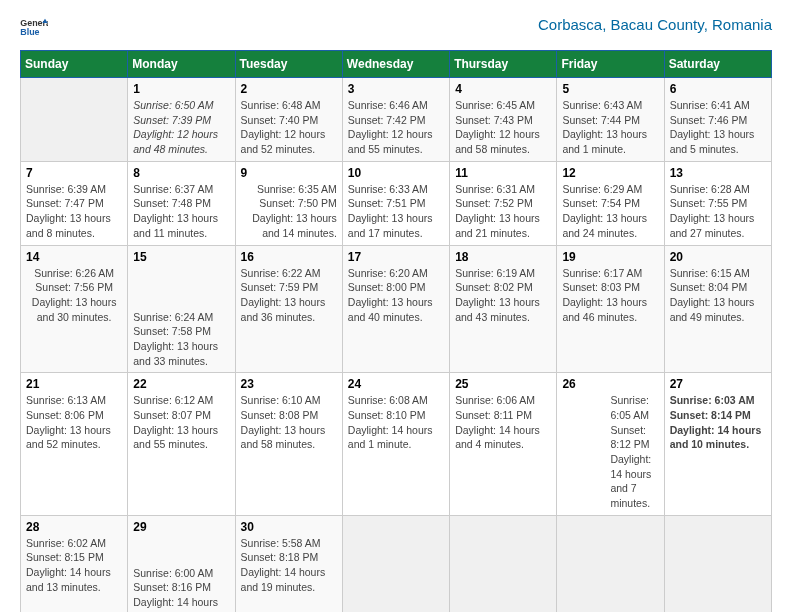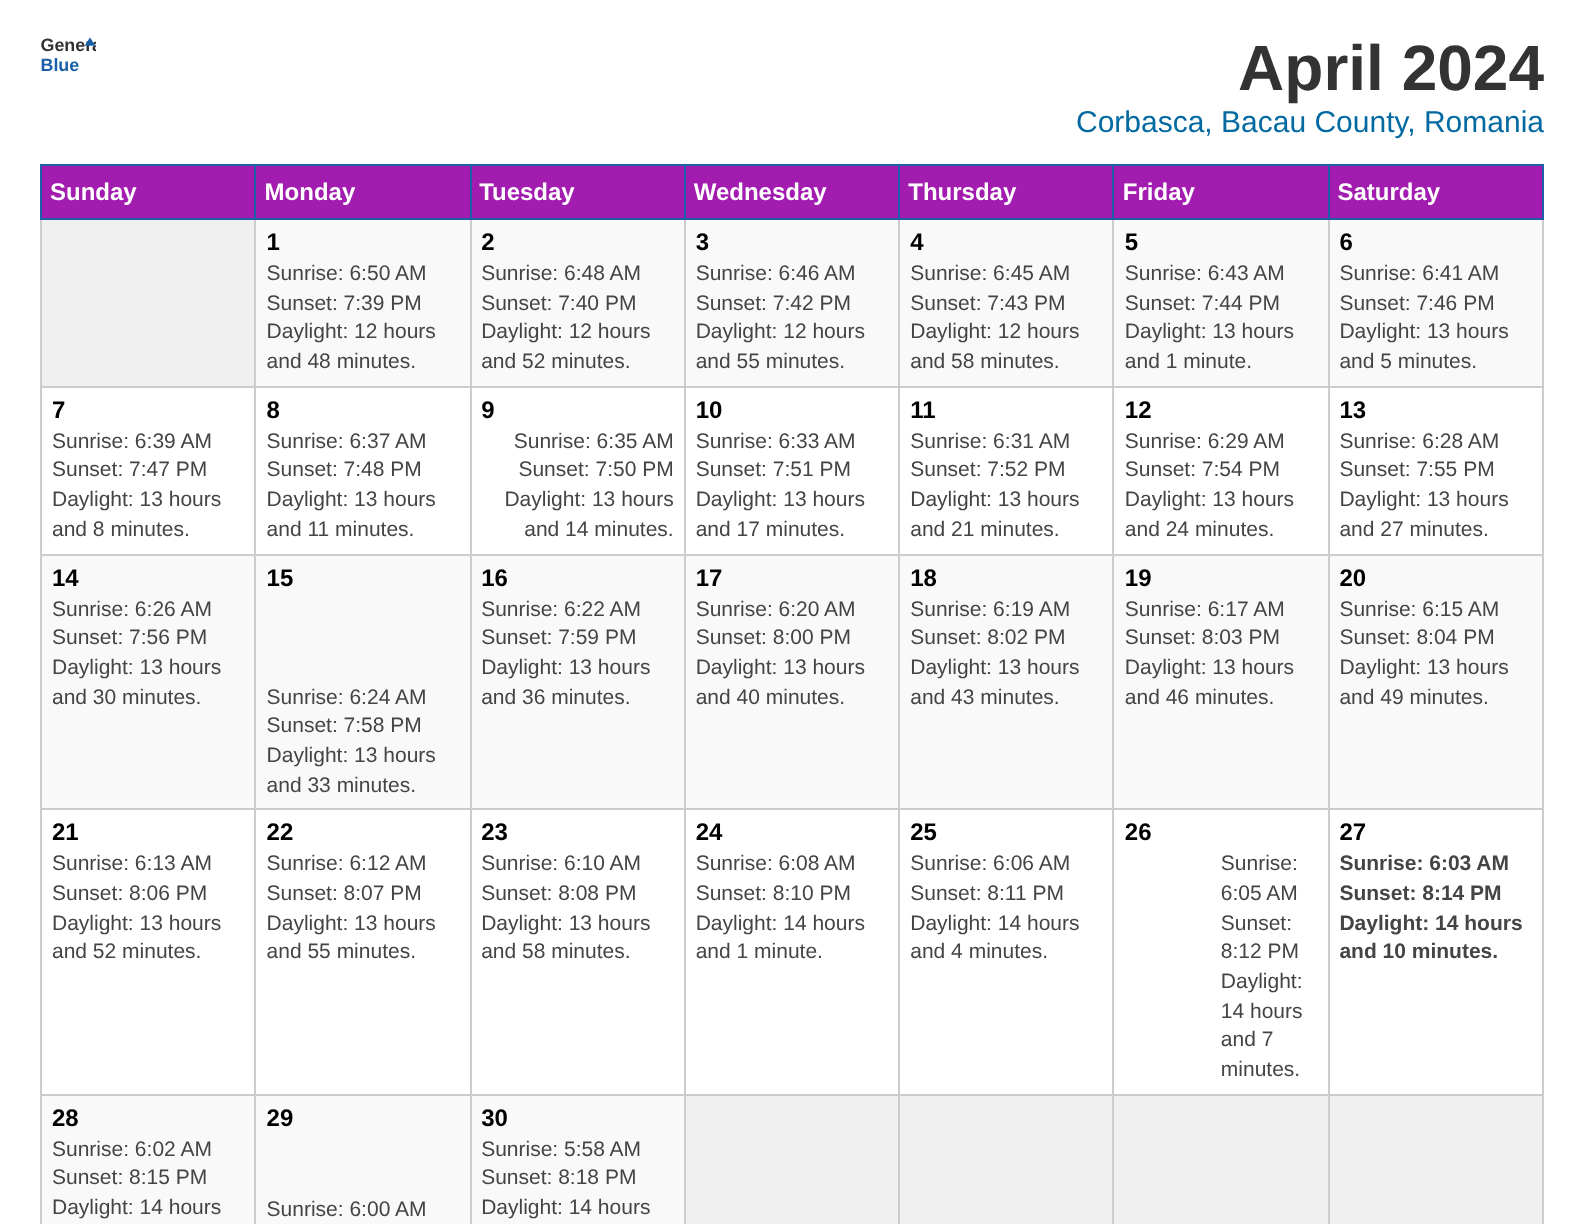--- a/index.html
+++ b/index.html
@@ -36,21 +36,21 @@
     .location-title {
       font-size: 15px;
       color: #0369a1;
     }
     table {
       width: 100%;
       border-collapse: collapse;
       font-size: 11px;
     }
     thead tr th {
-      background-color: #a21caf;
+      background-color: #15803d;
       color: #fff;
       padding: 6px 4px;
       text-align: left;
       font-size: 12px;
       font-weight: bold;
       border: 1px solid #1a5fa8;
     }
     tbody tr td {
       vertical-align: top;
       padding: 4px 5px;
@@ -84,21 +84,20 @@
 
 <div class="header">
   <div class="logo">
     <svg class="logo-icon" viewBox="0 0 40 32" xmlns="http://www.w3.org/2000/svg">
       <text x="0" y="14" font-size="13" font-weight="bold" fill="#333" font-family="Arial">General</text>
       <text x="0" y="28" font-size="13" font-weight="bold" fill="#1a5fa8" font-family="Arial">Blue</text>
       <polygon points="36,4 40,10 32,10" fill="#1a5fa8"></polygon>
     </svg>
   </div>
   <div class="title-block">
-    <div class="month-title">April 2024</div>
     <div class="location-title">Corbasca, Bacau County, Romania</div>
   </div>
 </div>
 
 <table>
   <thead>
     <tr>
     <th>Sunday</th>
         <th>Monday</th>
         <th>Tuesday</th>
@@ -106,21 +105,21 @@
         <th>Thursday</th>
         <th>Friday</th>
         <th>Saturday</th>
       </tr>
   </thead>
   <tbody id="calendar-body">
   <tr>
         <td class="empty-cell"></td>
         <td>
           <span class="day-number">1</span>
-          <div class="day-info" style="white-space: pre-line;">Sunrise: 6:50 AM
+          <div class="day-info" style="white-space: pre-line; font-style: italic;">Sunrise: 6:50 AM
 Sunset: 7:39 PM
 Daylight: 12 hours
 and 48 minutes.</div>
         </td>
         <td>
           <span class="day-number">2</span>
           <div class="day-info" style="white-space: pre-line;">Sunrise: 6:48 AM
 Sunset: 7:40 PM
 Daylight: 12 hours
 and 52 minutes.</div>
@@ -201,21 +200,21 @@
           <span class="day-number">13</span>
           <div class="day-info" style="white-space: pre-line;">Sunrise: 6:28 AM
 Sunset: 7:55 PM
 Daylight: 13 hours
 and 27 minutes.</div>
         </td>
       </tr>
       <tr>
         <td>
           <span class="day-number">14</span>
-          <div class="day-info" style="white-space: pre-line;">Sunrise: 6:26 AM
+          <div class="day-info" style="white-space: pre-line; text-align: center;">Sunrise: 6:26 AM
 Sunset: 7:56 PM
 Daylight: 13 hours
 and 30 minutes.</div>
         </td>
         <td>
           <span class="day-number">15</span>
           <div class="day-info" style="white-space: pre-line; margin-top: 46px;">Sunrise: 6:24 AM
 Sunset: 7:58 PM
 Daylight: 13 hours
 and 33 minutes.</div>

